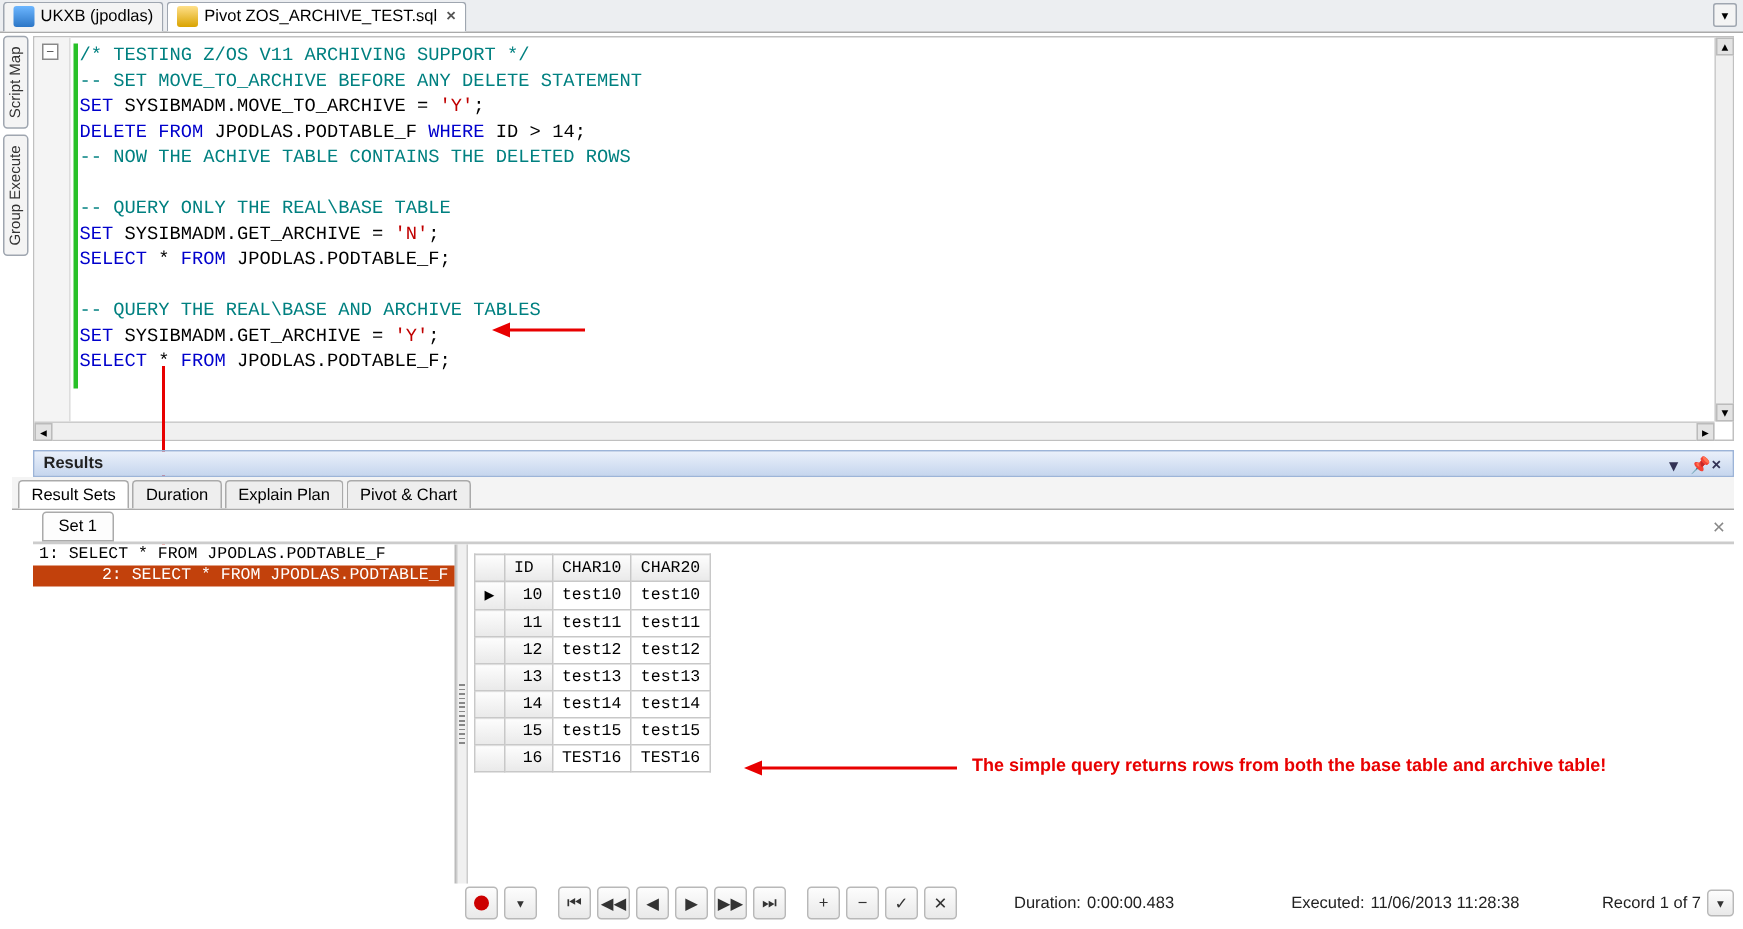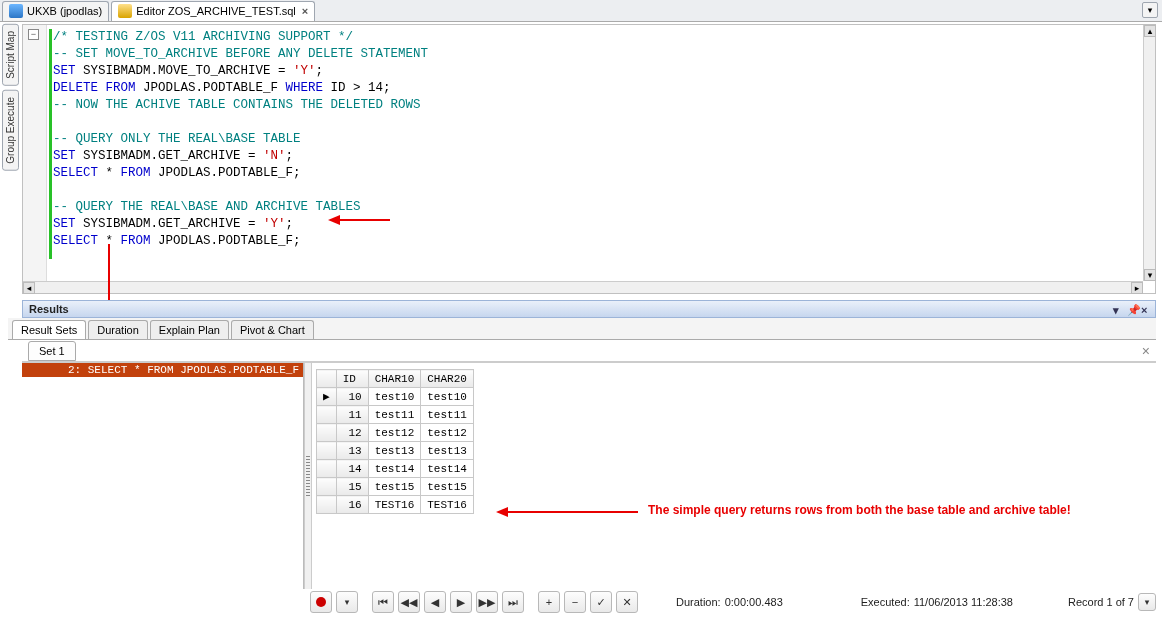--- a/index.html
+++ b/index.html
@@ -199,21 +199,21 @@
 </head>
 <body>
 
 <div class="top-tabs">
   <div class="top-tab">
     <span class="tab-icon icon-db"></span>
     <span>UKXB (jpodlas)</span>
   </div>
   <div class="top-tab active">
     <span class="tab-icon icon-editor"></span>
-    <span>Editor ZOS_ARCHIVE_TEST.sql</span>
+    <span>Pivot ZOS_ARCHIVE_TEST.sql</span>
     <span class="tab-close">×</span>
   </div>
   <div class="top-right-dd">
     <span class="chev">▾</span>
   </div>
 </div>
 
 <div class="side-tabs">
   <div class="side-tab">Script Map</div>
   <div class="side-tab">Group Execute</div>
@@ -282,20 +282,21 @@
   <div class="res-tab">Pivot &amp; Chart</div>
 </div>
 
 <div class="set-tabs">
   <div class="set-tab">Set 1</div>
   <span class="set-close">×</span>
 </div>
 
 <div class="lower">
   <div class="qlist">
+    <div class="qrow">1: SELECT * FROM JPODLAS.PODTABLE_F</div>
     <div class="qrow sel">2: SELECT * FROM JPODLAS.PODTABLE_F</div>
   </div>
   <div class="splitter">
       <div class="grip"></div>
     </div>
   <div class="gridwrap">
     <table class="grid">
       <tbody>
           <tr>
         <th class="corner"></th>

